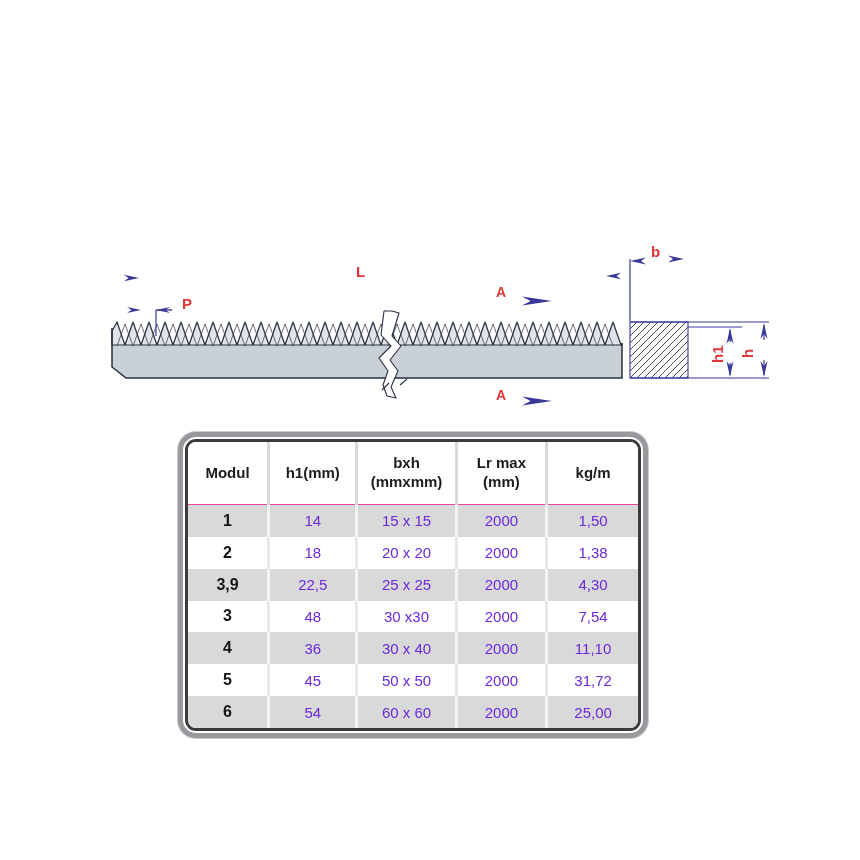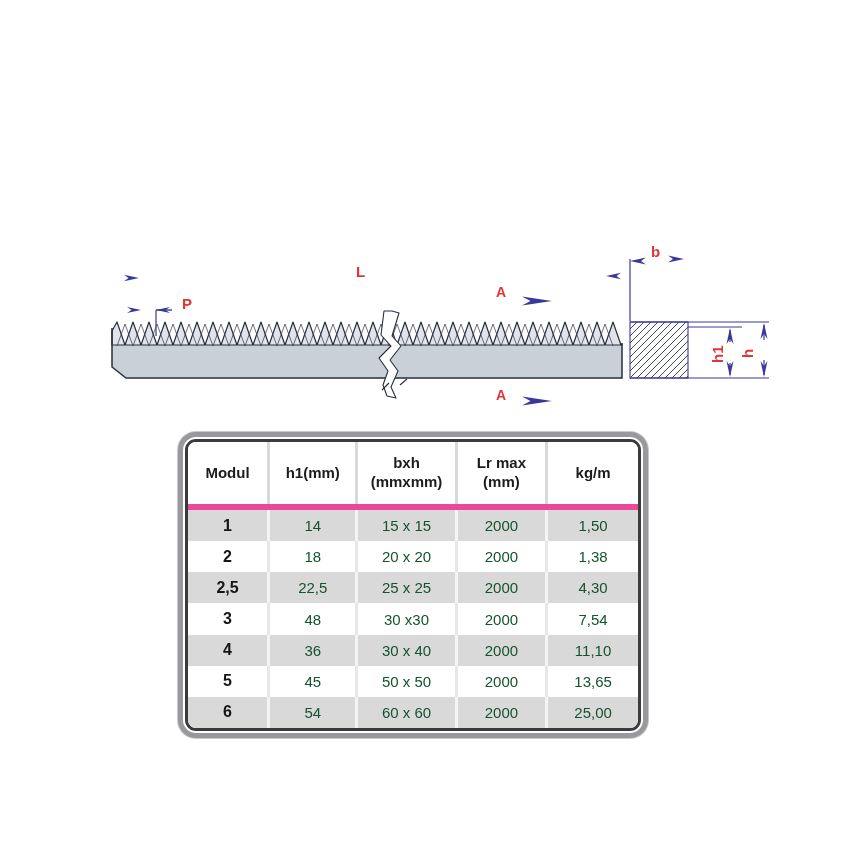--- a/index.html
+++ b/index.html
@@ -23,23 +23,23 @@
     border:3px solid #3b3b3b;border-radius:11px;background:#ffffff;
     overflow:hidden;
   }
   table.spec{width:100%;height:100%;border-collapse:collapse;table-layout:fixed;}
   table.spec th{
     font-size:15px;font-weight:bold;color:#1c1c1c;text-align:center;vertical-align:middle;
     background:#ffffff;border-left:3px solid #d9d9d9;height:60px;line-height:1.25;
     font-family:"Liberation Sans",sans-serif;
   }
   table.spec th:first-child{border-left:none;}
-  table.spec thead tr{border-bottom:6px solid #ec4899;}
+  table.spec thead tr{border-bottom:1px solid #ec4899;}
   table.spec td{
-    font-size:15px;color:#14532d;text-align:center;vertical-align:middle;
+    font-size:15px;color:#6d28d9;text-align:center;vertical-align:middle;
     border-left:3px solid #e7e7e7;height:28px;font-family:"Liberation Sans",sans-serif;
   }
   table.spec td:first-child{border-left:none;font-weight:bold;font-size:16px;color:#151515;}
   table.spec tbody tr:nth-child(odd) td{background:#d9d9d9;border-left-color:#f4f4f4;}
   table.spec tbody tr:nth-child(even) td{background:#ffffff;}
   th .l2:empty{display:none;}
   th .l1,th .l2{display:block;}
 </style>
 </head>
 <body>
@@ -137,21 +137,21 @@
             <td>1,50</td>
           </tr>
           <tr>
             <td>2</td>
             <td>18</td>
             <td>20 x 20</td>
             <td>2000</td>
             <td>1,38</td>
           </tr>
           <tr>
-            <td>2,5</td>
+            <td>3,9</td>
             <td>22,5</td>
             <td>25 x 25</td>
             <td>2000</td>
             <td>4,30</td>
           </tr>
           <tr>
             <td>3</td>
             <td>48</td>
             <td>30 x30</td>
             <td>2000</td>
@@ -162,21 +162,21 @@
             <td>36</td>
             <td>30 x 40</td>
             <td>2000</td>
             <td>11,10</td>
           </tr>
           <tr>
             <td>5</td>
             <td>45</td>
             <td>50 x 50</td>
             <td>2000</td>
-            <td>13,65</td>
+            <td>31,72</td>
           </tr>
           <tr>
             <td>6</td>
             <td>54</td>
             <td>60 x 60</td>
             <td>2000</td>
             <td>25,00</td>
           </tr>
         </tbody>
     </table>

